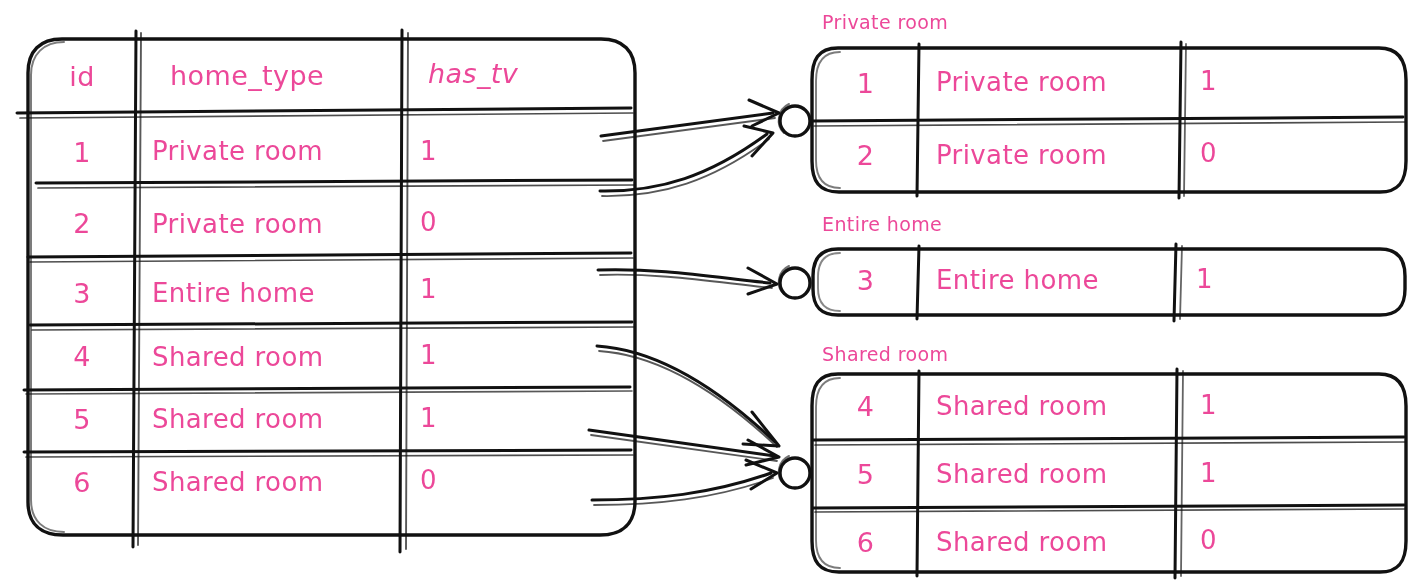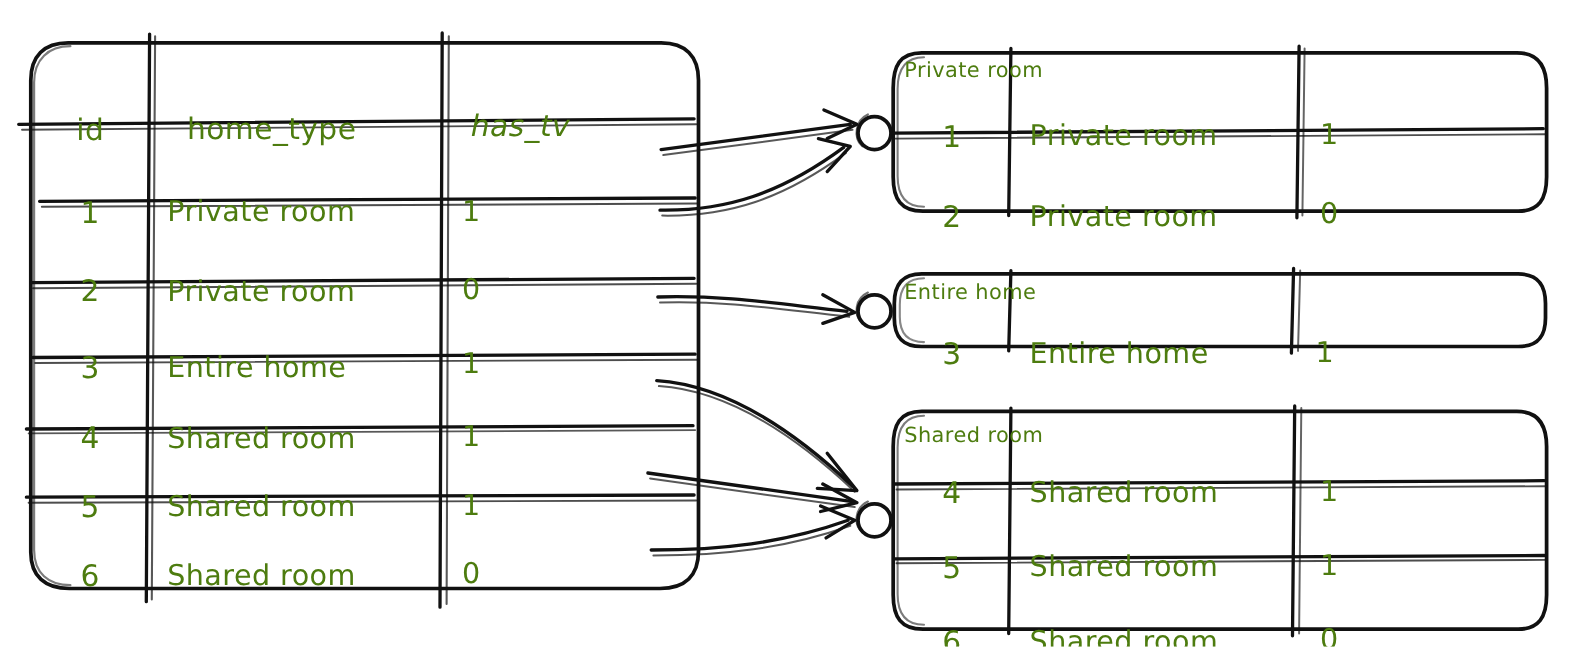--- a/index.html
+++ b/index.html
@@ -23,26 +23,25 @@
     left: 0;
     top: 0;
     width: 1426px;
     height: 588px;
     pointer-events: none;
   }
 
   
   .txt {
     position: absolute;
-    color: #4d7c0f;
+    color: #ec4899;
     white-space: nowrap;
     font-family: "DejaVu Sans", sans-serif;
     line-height: 1;
     letter-spacing: 0.4px;
-    margin-top: 42px;
   }
 
   
   .src-head {
     font-size: 27px;
     font-weight: 500;
     text-align: center;
   }
   .src-cell {
     font-size: 26px;

